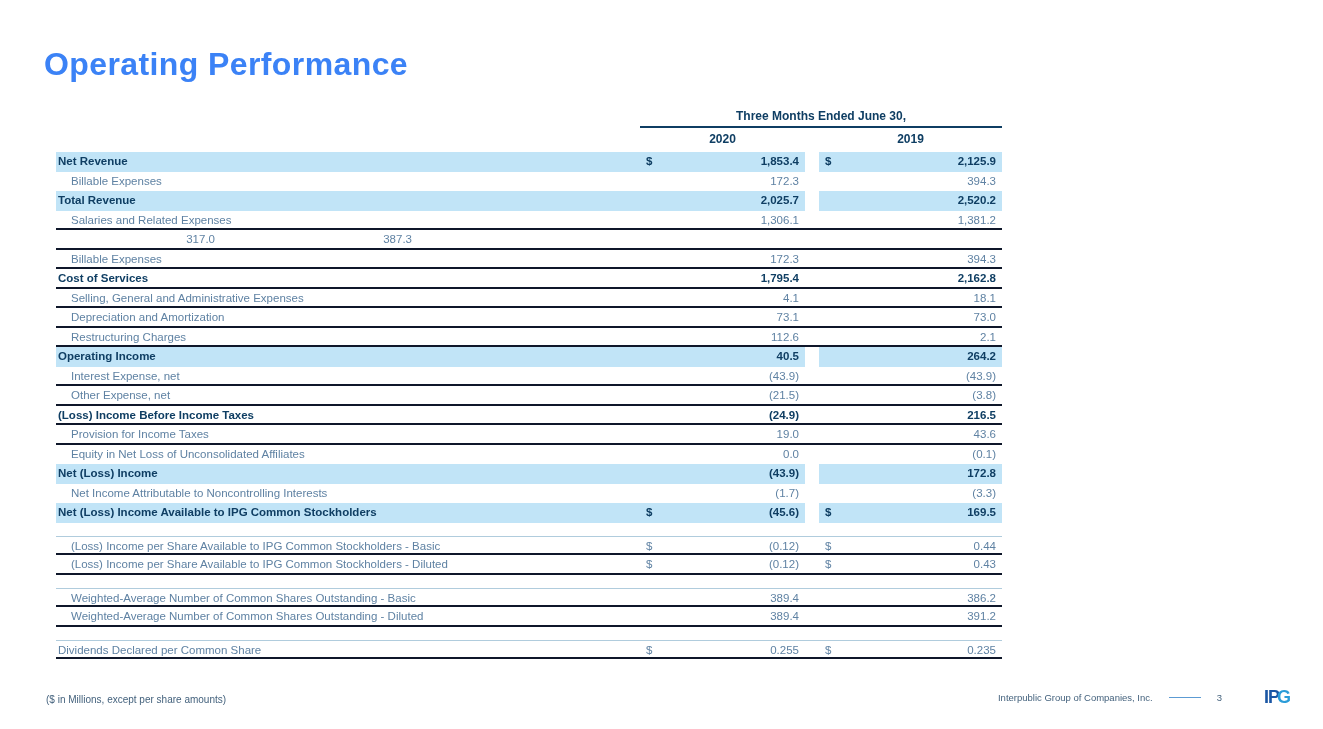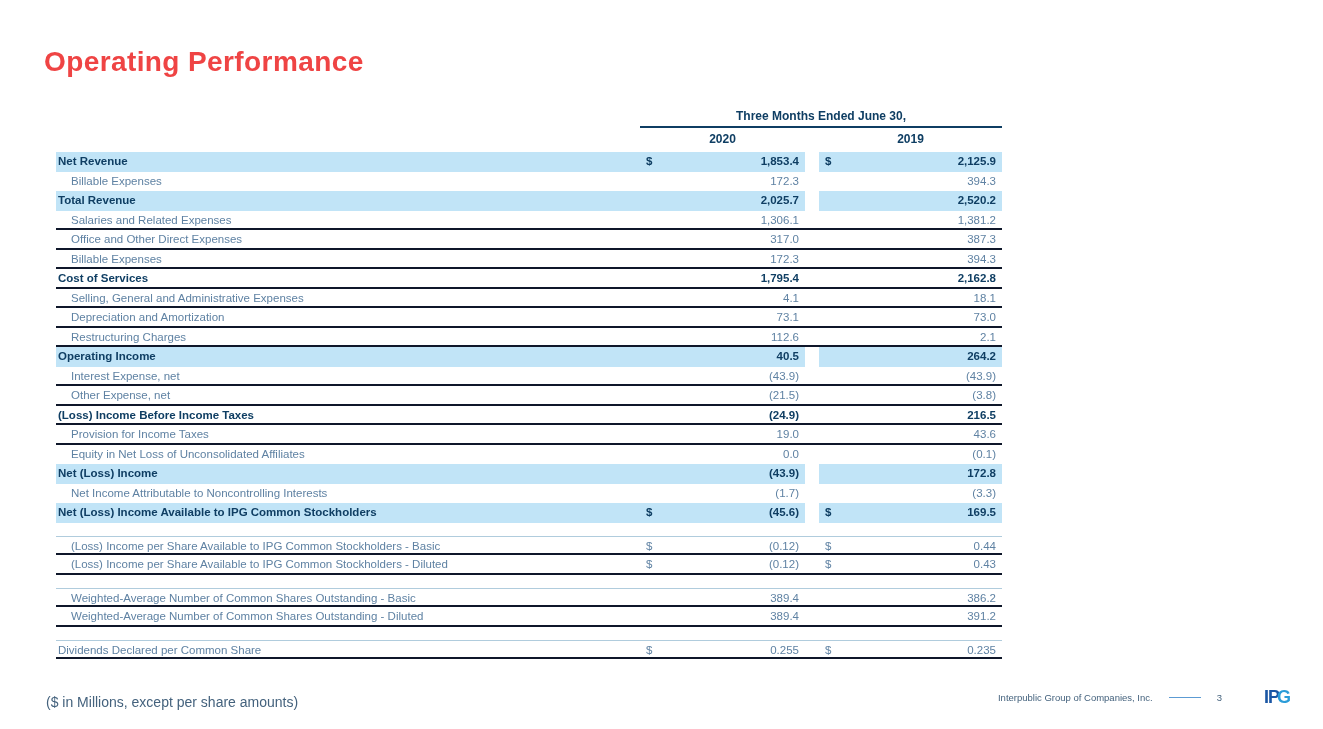--- a/index.html
+++ b/index.html
@@ -2,21 +2,21 @@
 <html><head>
 <meta charset="utf-8">
 <style>
   html,body {margin:0; padding:0; background:#e8e8e8;}
   .slide {
     position:relative; width:1323px; height:729px; background:#ffffff;
     font-family:"Liberation Sans", sans-serif; overflow:hidden;
   }
   .slide-title {
     position:absolute; left:44px; top:46px;
-    font-size:28px; font-weight:bold; color:#ef4444; letter-spacing:0.4px;
+    font-size:32px; font-weight:bold; color:#3b82f6; letter-spacing:0.4px;
   }
 
   
   .fintable {position:absolute; left:44px; top:107px; width:946px; font-size:11.5px;margin-left:12px;}
   .thead {display:flex;}
   .thead-spacer {width:584px;}
   .thead-main {width:362px;}
   .thead-title {
     text-align:center; font-weight:bold; color:#0F3E63; font-size:12px;
     height:19px; line-height:19px; border-bottom:2px solid #0F3E63;
@@ -36,21 +36,21 @@
   .val {position:relative; text-align:right; padding-right:6px; color:#5F82A3; white-space:nowrap;}
   .val.col1 {width:165px;}
   .val.col2 {width:183px;}
   .gapcol {width:14px;}
   .dollar {position:absolute; left:6px; top:0;}
   .row.bold .label, .row.bold .val {color:#0F3E63; font-weight:bold;}
   .row.highlight .label, .row.highlight .col1, .row.highlight .col2 {background:#C1E4F7;}
   .spacer-row {height:13px;}
 
   
-  .footnote {position:absolute; left:46px; top:694px; font-size:14px; color:#44627D;}
+  .footnote {position:absolute; left:46px; top:694px; font-size:10px; color:#44627D;}
   .footer-right {position:absolute; right:33px; top:688px; display:flex; align-items:center;}
   .footer-company {font-size:9.5px; color:#44627D;}
   .footer-dash {width:32px; height:1px; background:#5C9BD3; margin:0 16px;}
   .footer-page {font-size:9.5px; color:#44627D; margin-right:42px;}
   .logo {font-size:18px; font-weight:bold; letter-spacing:-1px; line-height:18px;}
   .logo-ip {color:#1B56A4;}
   .logo-g {color:#2B9CD8; margin-left:-2px;}
 </style>
 </head>
 <body>
@@ -106,21 +106,20 @@
     <div class="cell label">Salaries and Related Expenses</div>
     <div class="cell val col1">
       <span class="dollar"></span><span class="num">1,306.1</span>
     </div>
     <div class="gapcol"></div>
     <div class="cell val col2">
       <span class="dollar"></span><span class="num">1,381.2</span>
     </div>
   </div>
         <div class="row indent bb">
-    <div class="cell label">Office and Other Direct Expenses</div>
     <div class="cell val col1">
       <span class="dollar"></span><span class="num">317.0</span>
     </div>
     <div class="gapcol"></div>
     <div class="cell val col2">
       <span class="dollar"></span><span class="num">387.3</span>
     </div>
   </div>
         <div class="row indent bb">
     <div class="cell label">Billable Expenses</div>

